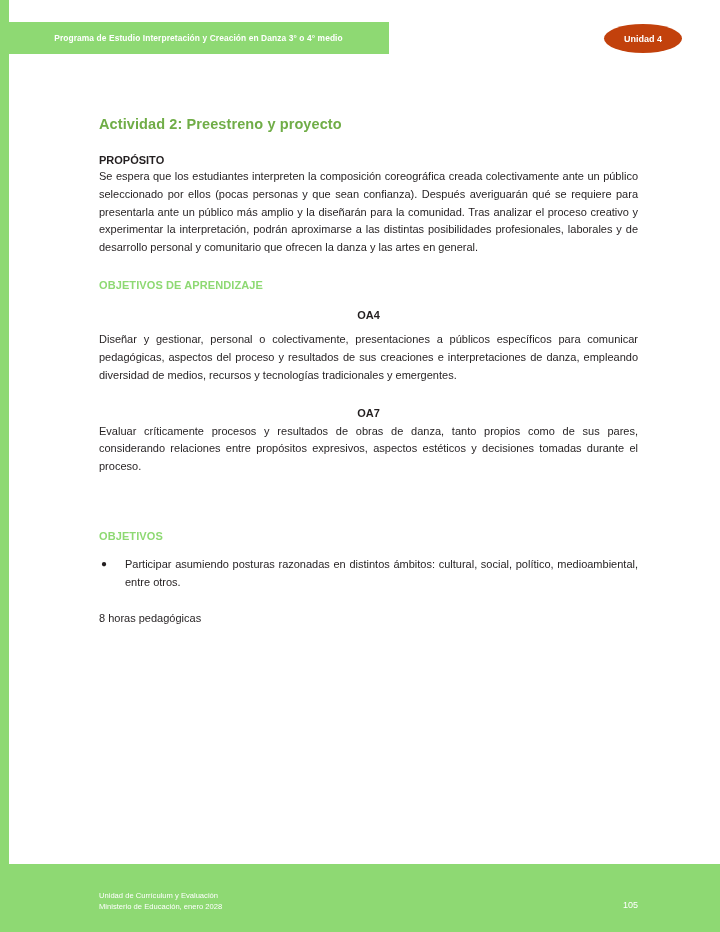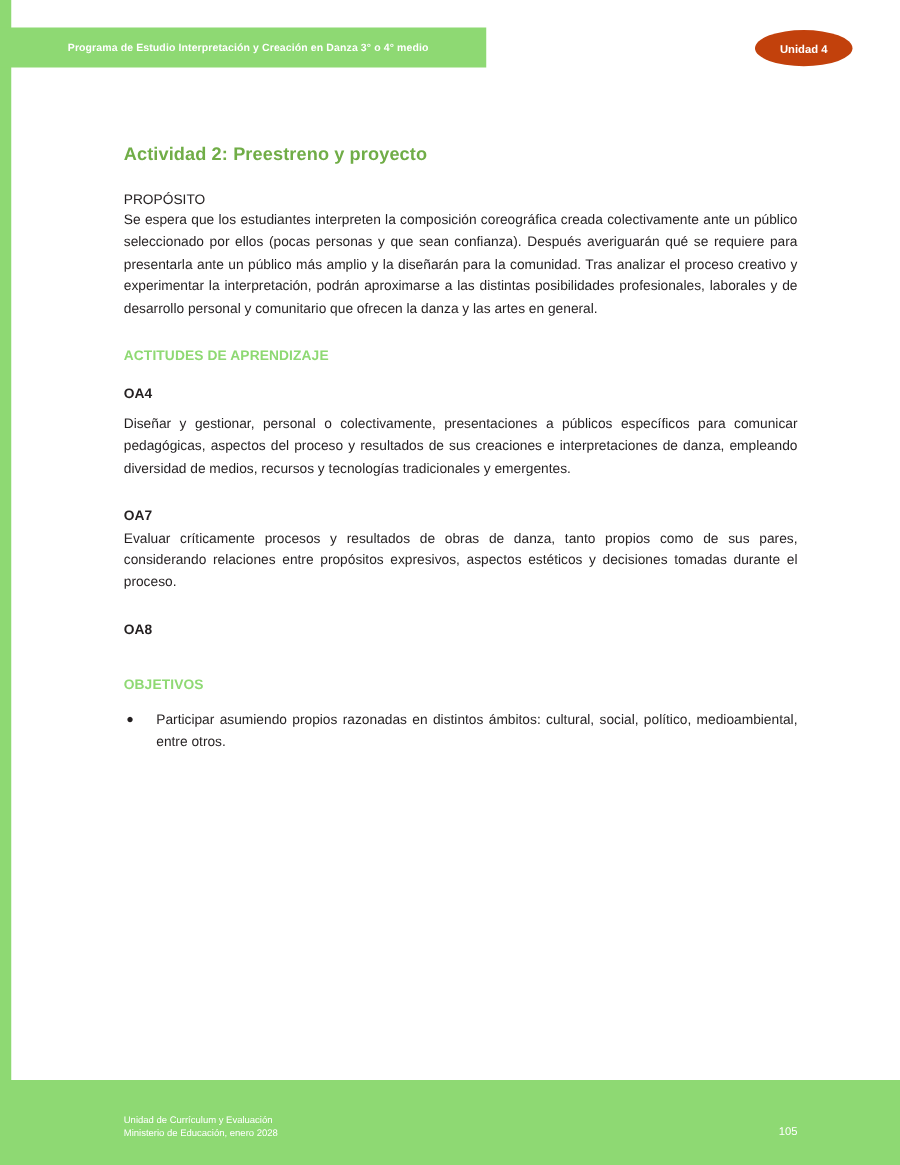--- a/index.html
+++ b/index.html
@@ -84,21 +84,21 @@
   .activity-title {
     color: #70ad47;
     font-size: 14.5px;
     font-weight: bold;
     margin: 0 0 22px 0;
     letter-spacing: 0.1px;
   }
 
   .label-bold {
     font-size: 11px;
-    font-weight: normal;
+    font-weight: bold;
     margin: 0 0 2px 0;
     color: #231f20;
   }
 
   .para {
     font-size: 11px;
     line-height: 1.62;
     text-align: justify;
     margin: 0;
     color: #231f20;
@@ -110,20 +110,21 @@
     font-weight: bold;
     margin: 0;
     letter-spacing: 0.1px;
   }
 
   .oa-code {
     font-size: 11px;
     font-weight: bold;
     margin: 0;
     color: #231f20;
+    text-align: center;
   }
 
   .sp-22 { height: 22px; }
   .sp-18 { height: 18px; }
   .sp-14 { height: 14px; }
   .sp-10 { height: 10px; }
   .sp-6  { height: 6px; }
   .sp-4  { height: 4px; }
 
   .bullet-row {
@@ -194,47 +195,47 @@
   </div>
 
   <div class="content">
 
     <h1 class="activity-title">Actividad 2: Preestreno y proyecto</h1>
 
     <p class="label-bold">PROPÓSITO</p>
     <p class="para">Se espera que los estudiantes interpreten la composición coreográfica creada colectivamente ante un público seleccionado por ellos (pocas personas y que sean confianza). Después averiguarán qué se requiere para presentarla ante un público más amplio y la diseñarán para la comunidad. Tras analizar el proceso creativo y experimentar la interpretación, podrán aproximarse a las distintas posibilidades profesionales, laborales y de desarrollo personal y comunitario que ofrecen la danza y las artes en general.</p>
 
     <div class="sp-22"></div>
-    <p class="section-green">ACTITUDES DE APRENDIZAJE</p>
+    <p class="section-green">OBJETIVOS DE APRENDIZAJE</p>
 
     <div class="sp-18"></div>
     <p class="oa-code">OA4</p>
     <div class="sp-10"></div>
     <p class="para">Diseñar y gestionar, personal o colectivamente, presentaciones a públicos específicos para comunicar pedagógicas, aspectos del proceso y resultados de sus creaciones e interpretaciones de danza, empleando diversidad de medios, recursos y tecnologías tradicionales y emergentes.</p>
 
     <div class="sp-22"></div>
     <p class="oa-code">OA7</p>
     <div class="sp-4"></div>
     <p class="para">Evaluar críticamente procesos y resultados de obras de danza, tanto propios como de sus pares, considerando relaciones entre propósitos expresivos, aspectos estéticos y decisiones tomadas durante el proceso.</p>
 
     <div class="sp-22"></div>
-    <p class="oa-code">OA8</p>
     <div class="sp-10"></div>
 
     <div class="sp-22"></div>
     <p class="section-green">OBJETIVOS</p>
 
     <div class="sp-14"></div>
     <div class="bullet-row">
       <span class="bullet-dot">●</span>
-      <span class="bullet-text">Participar asumiendo propios razonadas en distintos ámbitos: cultural, social, político, medioambiental, entre otros.</span>
+      <span class="bullet-text">Participar asumiendo posturas razonadas en distintos ámbitos: cultural, social, político, medioambiental, entre otros.</span>
     </div>
 
     <div class="sp-14"></div>
     <div class="sp-6"></div>
+    <p class="duracion-value">8 horas pedagógicas</p>
 
   </div>
 
   <div class="footer-band"></div>
   <div class="footer-left">
     <div>Unidad de Currículum y Evaluación</div>
     <div>Ministerio de Educación, enero 2028</div>
   </div>
   <div class="footer-page">105</div>
 

